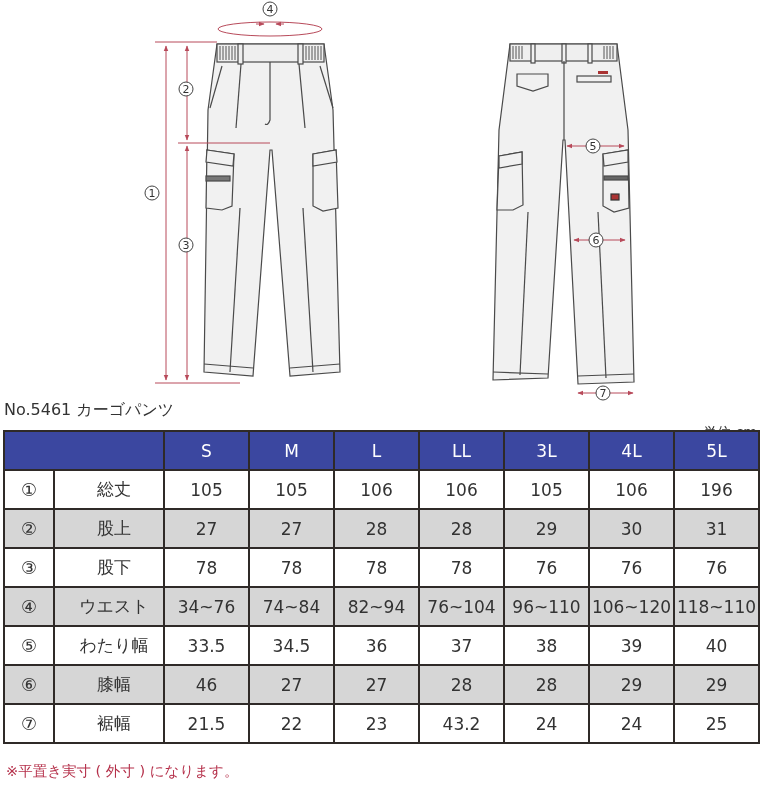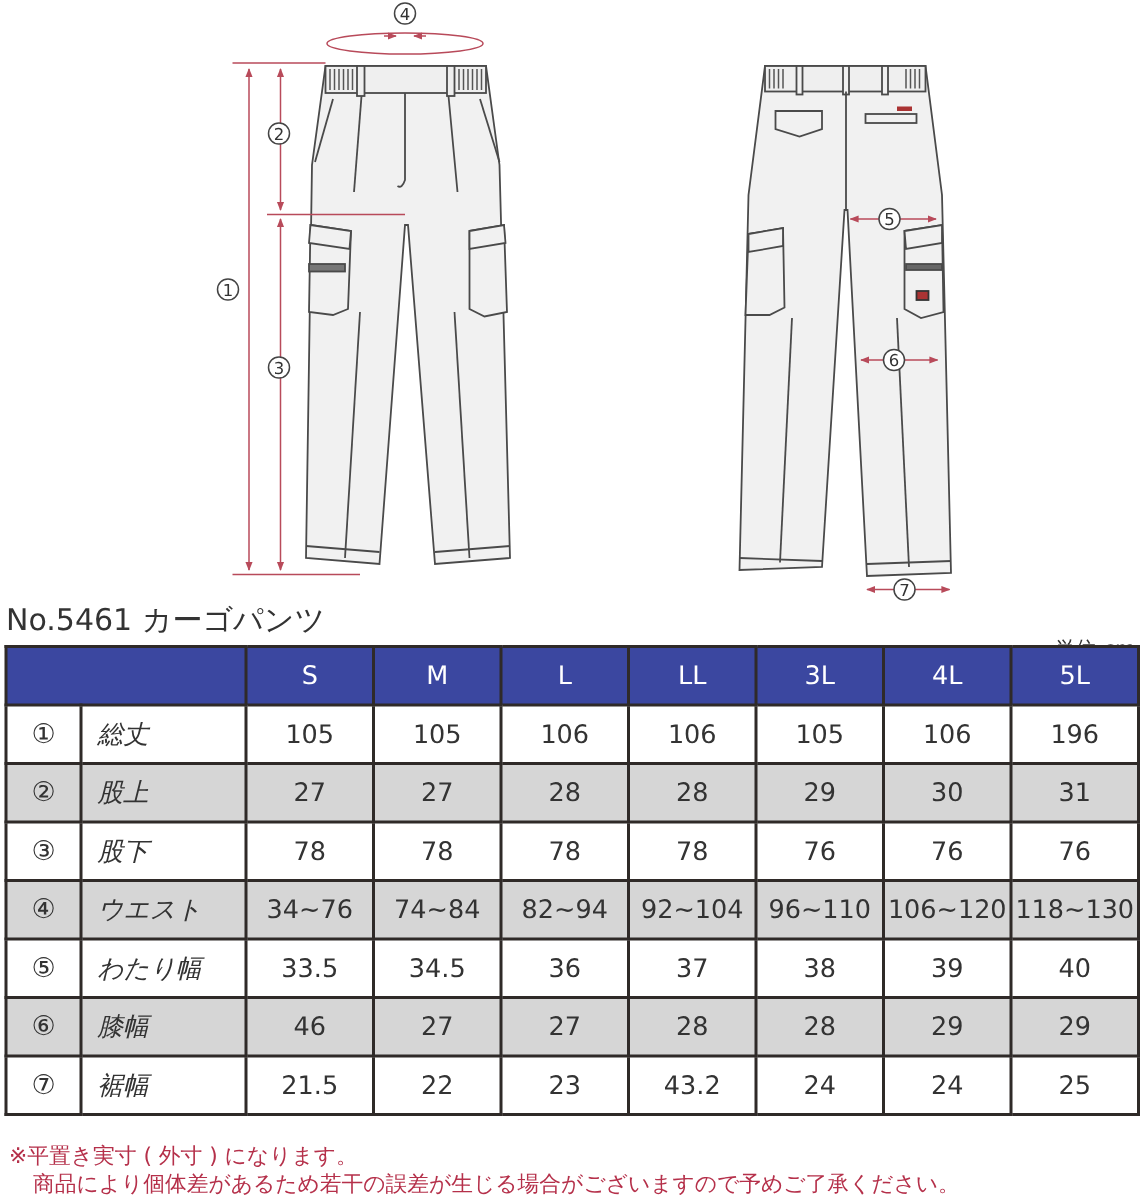--- a/index.html
+++ b/index.html
@@ -1,26 +1,26 @@
 <!DOCTYPE html>
 <html><head>
 <meta charset="utf-8">
 <style>
   html, body { margin:0; padding:0; background:#ffffff; }
   body { width:761px; height:800px; position:relative; overflow:hidden;
          font-family:"DejaVu Sans","Liberation Sans",sans-serif; color:#2a2a2a; }
   #illus { position:absolute; left:0; top:0; width:761px; height:405px; }
   .dim-label { font-family:"DejaVu Sans",sans-serif; font-size:11px; fill:#333; }
-  #title { position:absolute; left:4px; top:400px; font-size:20px; color:#333; letter-spacing:0px; }
+  #title { position:absolute; left:4px; top:400px; font-size:16px; color:#333; letter-spacing:0px; }
   #unit { position:absolute; right:4px; top:424px; font-size:14px; color:#333; }
   table#size-table { position:absolute; left:3px; top:430px; border-collapse:collapse; table-layout:fixed; width:755px; }
   #size-table td, #size-table th { border:2px solid #2f2a28; text-align:center; padding:0; font-weight:normal; }
   #size-table th { background:#3b47a0; color:#ffffff; height:37px; font-size:17px; }
   #size-table td { height:37px; font-size:17px; color:#333; }
-  #size-table td.lbl { text-align:left; padding-left:10px;font-style:italic; }
+  #size-table td.lbl { text-align:center; padding-left:10px; }
   #size-table td.num { font-size:18px; }
   #size-table tr.alt td { background:#d6d6d6; }
   #note { position:absolute; left:6px; top:762px; font-size:14.5px; color:#b5304a; line-height:19px; }
   #note .l2 { padding-left:16px; }
 </style>
 </head>
 <body>
 
 <svg id="illus" viewBox="0 0 761 405" xmlns="http://www.w3.org/2000/svg">
   <defs>
@@ -201,24 +201,24 @@
       <td>76</td>
       <td>76</td>
       <td>76</td>
     </tr>
     <tr class="alt">
       <td class="num">④</td>
       <td class="lbl">ウエスト</td>
       <td>34~76</td>
       <td>74~84</td>
       <td>82~94</td>
-      <td>92~104</td>
+      <td>76~104</td>
       <td>96~110</td>
       <td>106~120</td>
-      <td>118~130</td>
+      <td>118~110</td>
     </tr>
     <tr>
       <td class="num">⑤</td>
       <td class="lbl">わたり幅</td>
       <td>33.5</td>
       <td>34.5</td>
       <td>36</td>
       <td>37</td>
       <td>38</td>
       <td>39</td>
@@ -244,14 +244,13 @@
       <td>43.2</td>
       <td>24</td>
       <td>24</td>
       <td>25</td>
     </tr>
   </tbody>
 </table>
 
 <div id="note">
   <div>※平置き実寸 ( 外寸 ) になります。</div>
-  <div class="l2">商品により個体差があるため若干の誤差が生じる場合がございますので予めご了承ください。</div>
 </div>
 
 </body></html>

